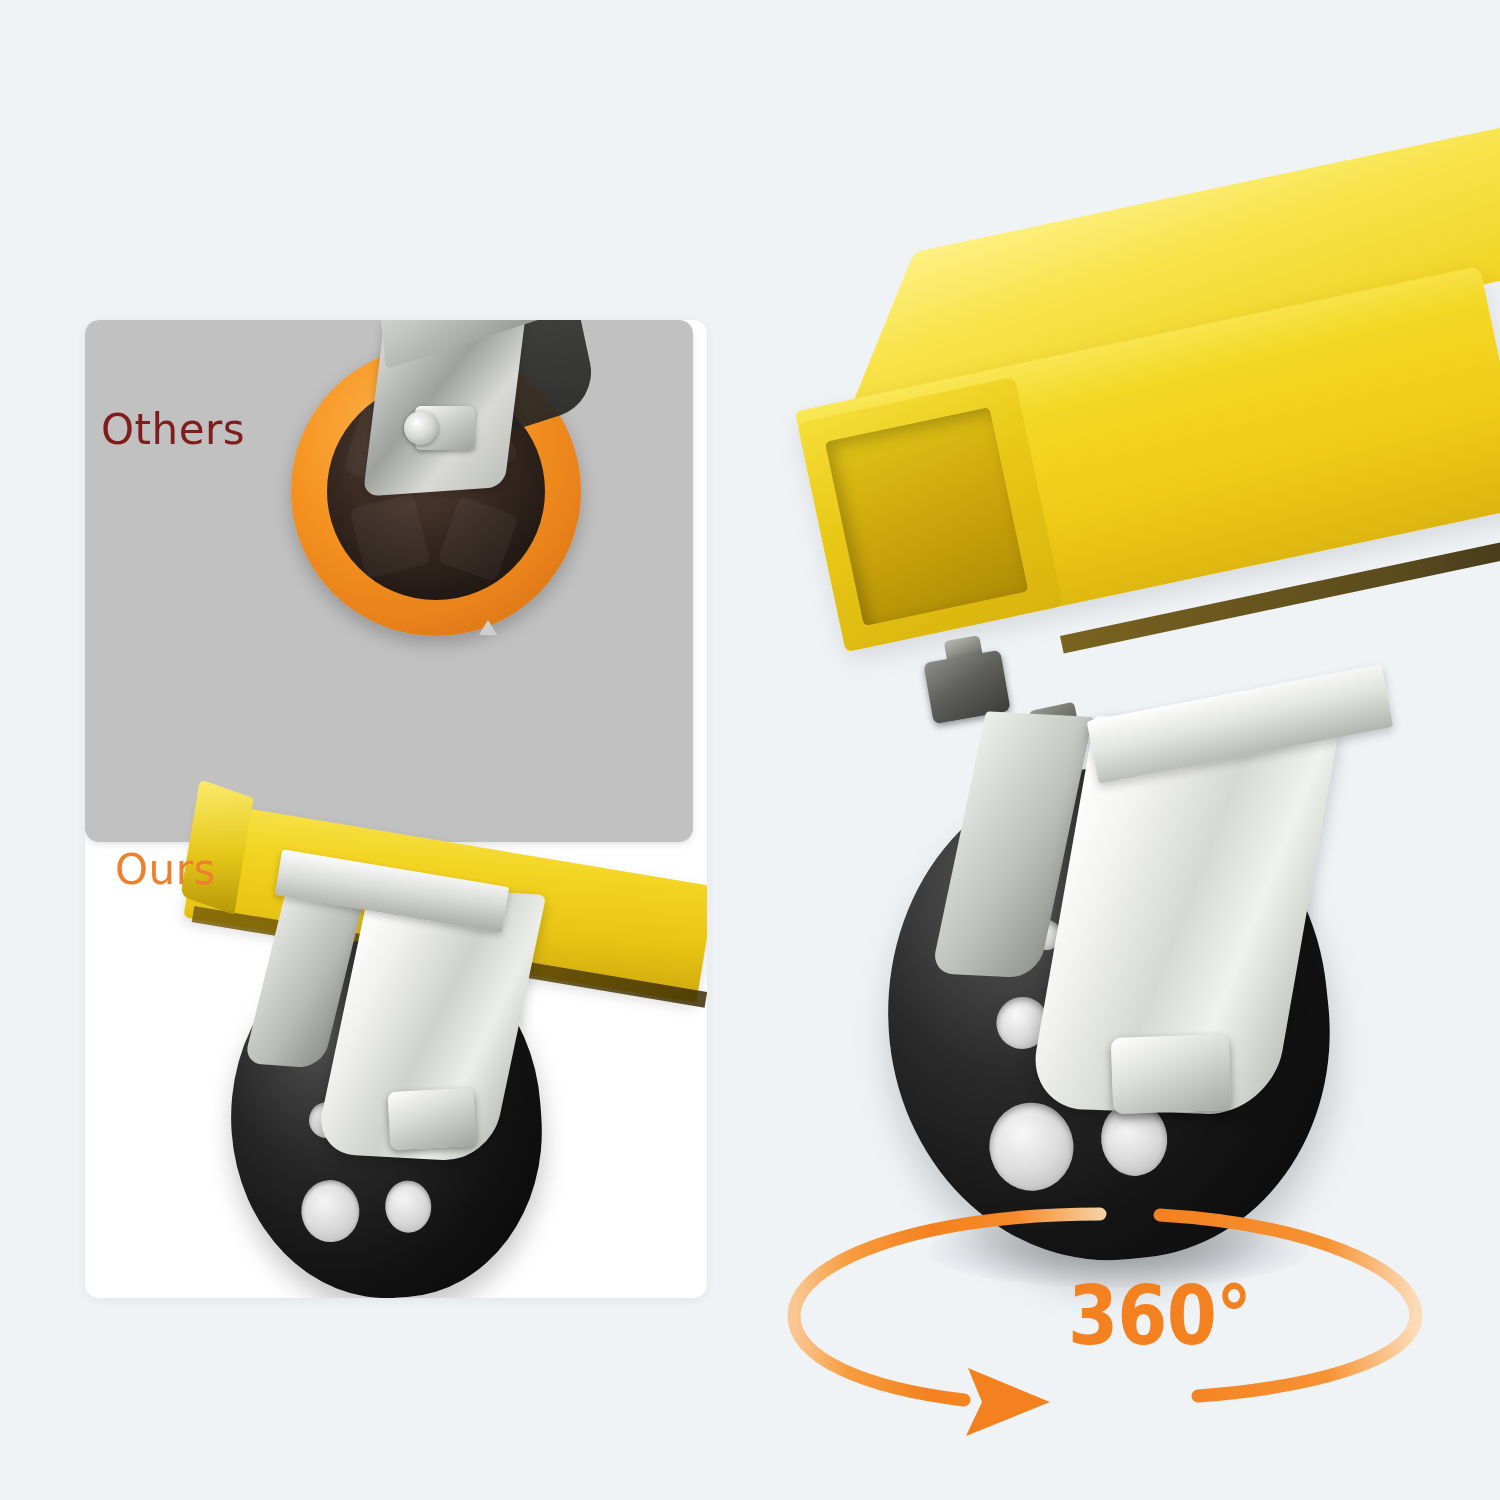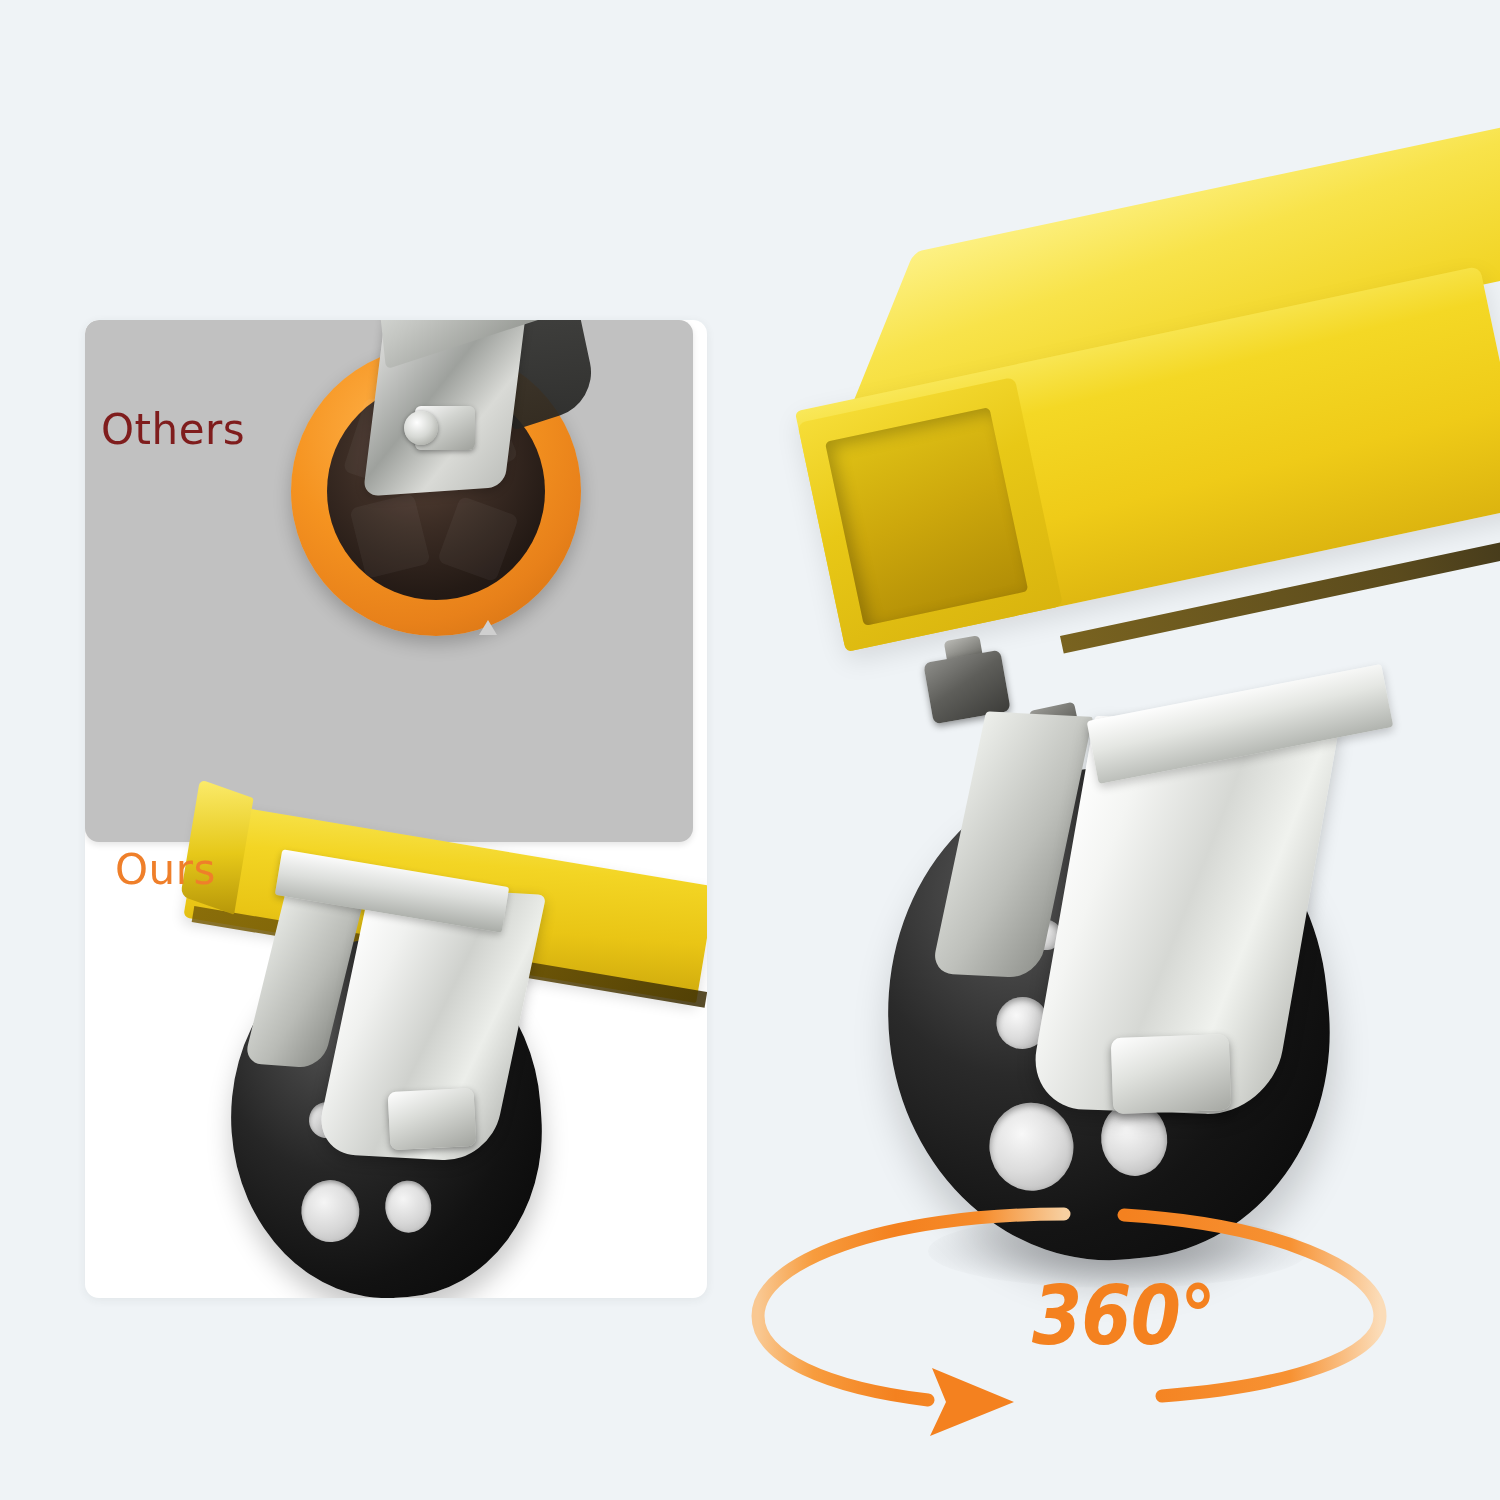--- a/index.html
+++ b/index.html
@@ -502,26 +502,25 @@
     top: 1094px;
     width: 380px;
     height: 74px;
     background: radial-gradient(ellipse at center, rgba(60,62,68,0.30) 0%, rgba(60,62,68,0.10) 52%, rgba(60,62,68,0) 76%);
     border-radius: 50%;
   }
 
   
   .rot-wrap {
     position: absolute;
-    left: 732px;
+    left: 768px;
     top: 1190px;
     width: 680px;
     height: 270px;
     z-index: 25;
-    font-style: italic;
   }
   .deg-text {
     position: absolute;
     left: 300px;
     top: 78px;
     font-family: "DejaVu Sans", sans-serif;
     font-size: 82px;
     font-weight: 700;
     color: #f4811f;
     letter-spacing: -1px;

